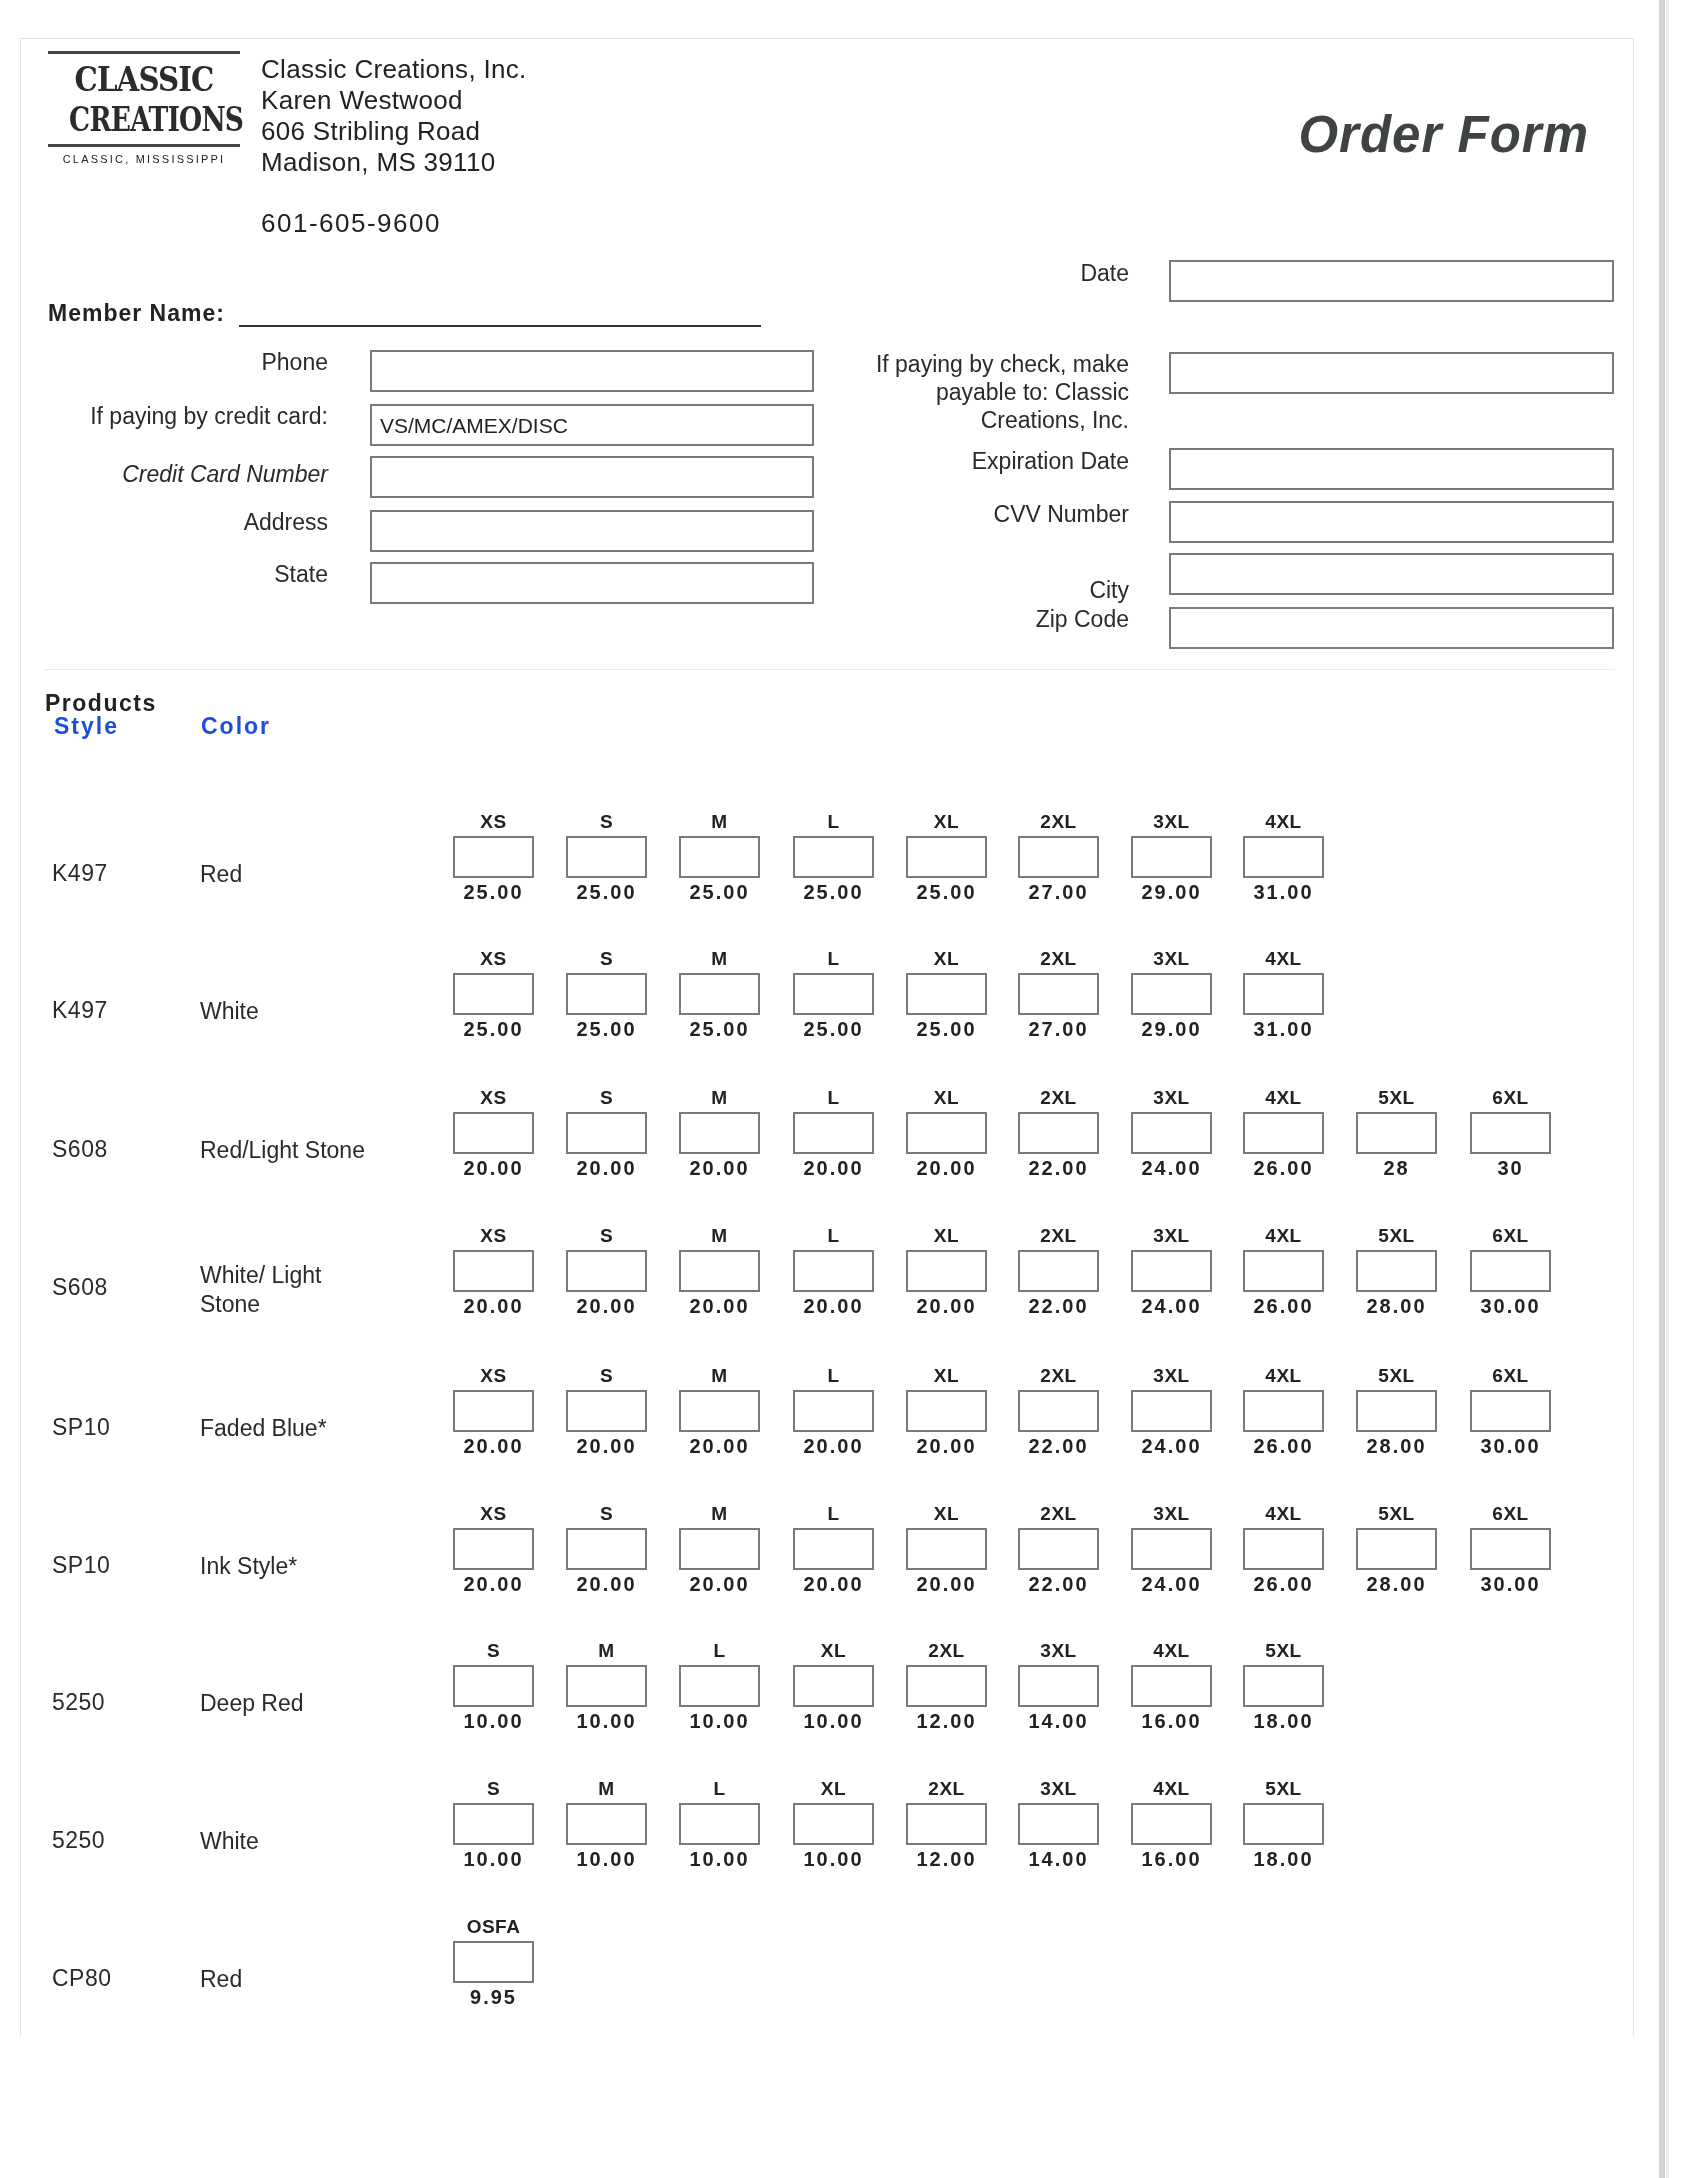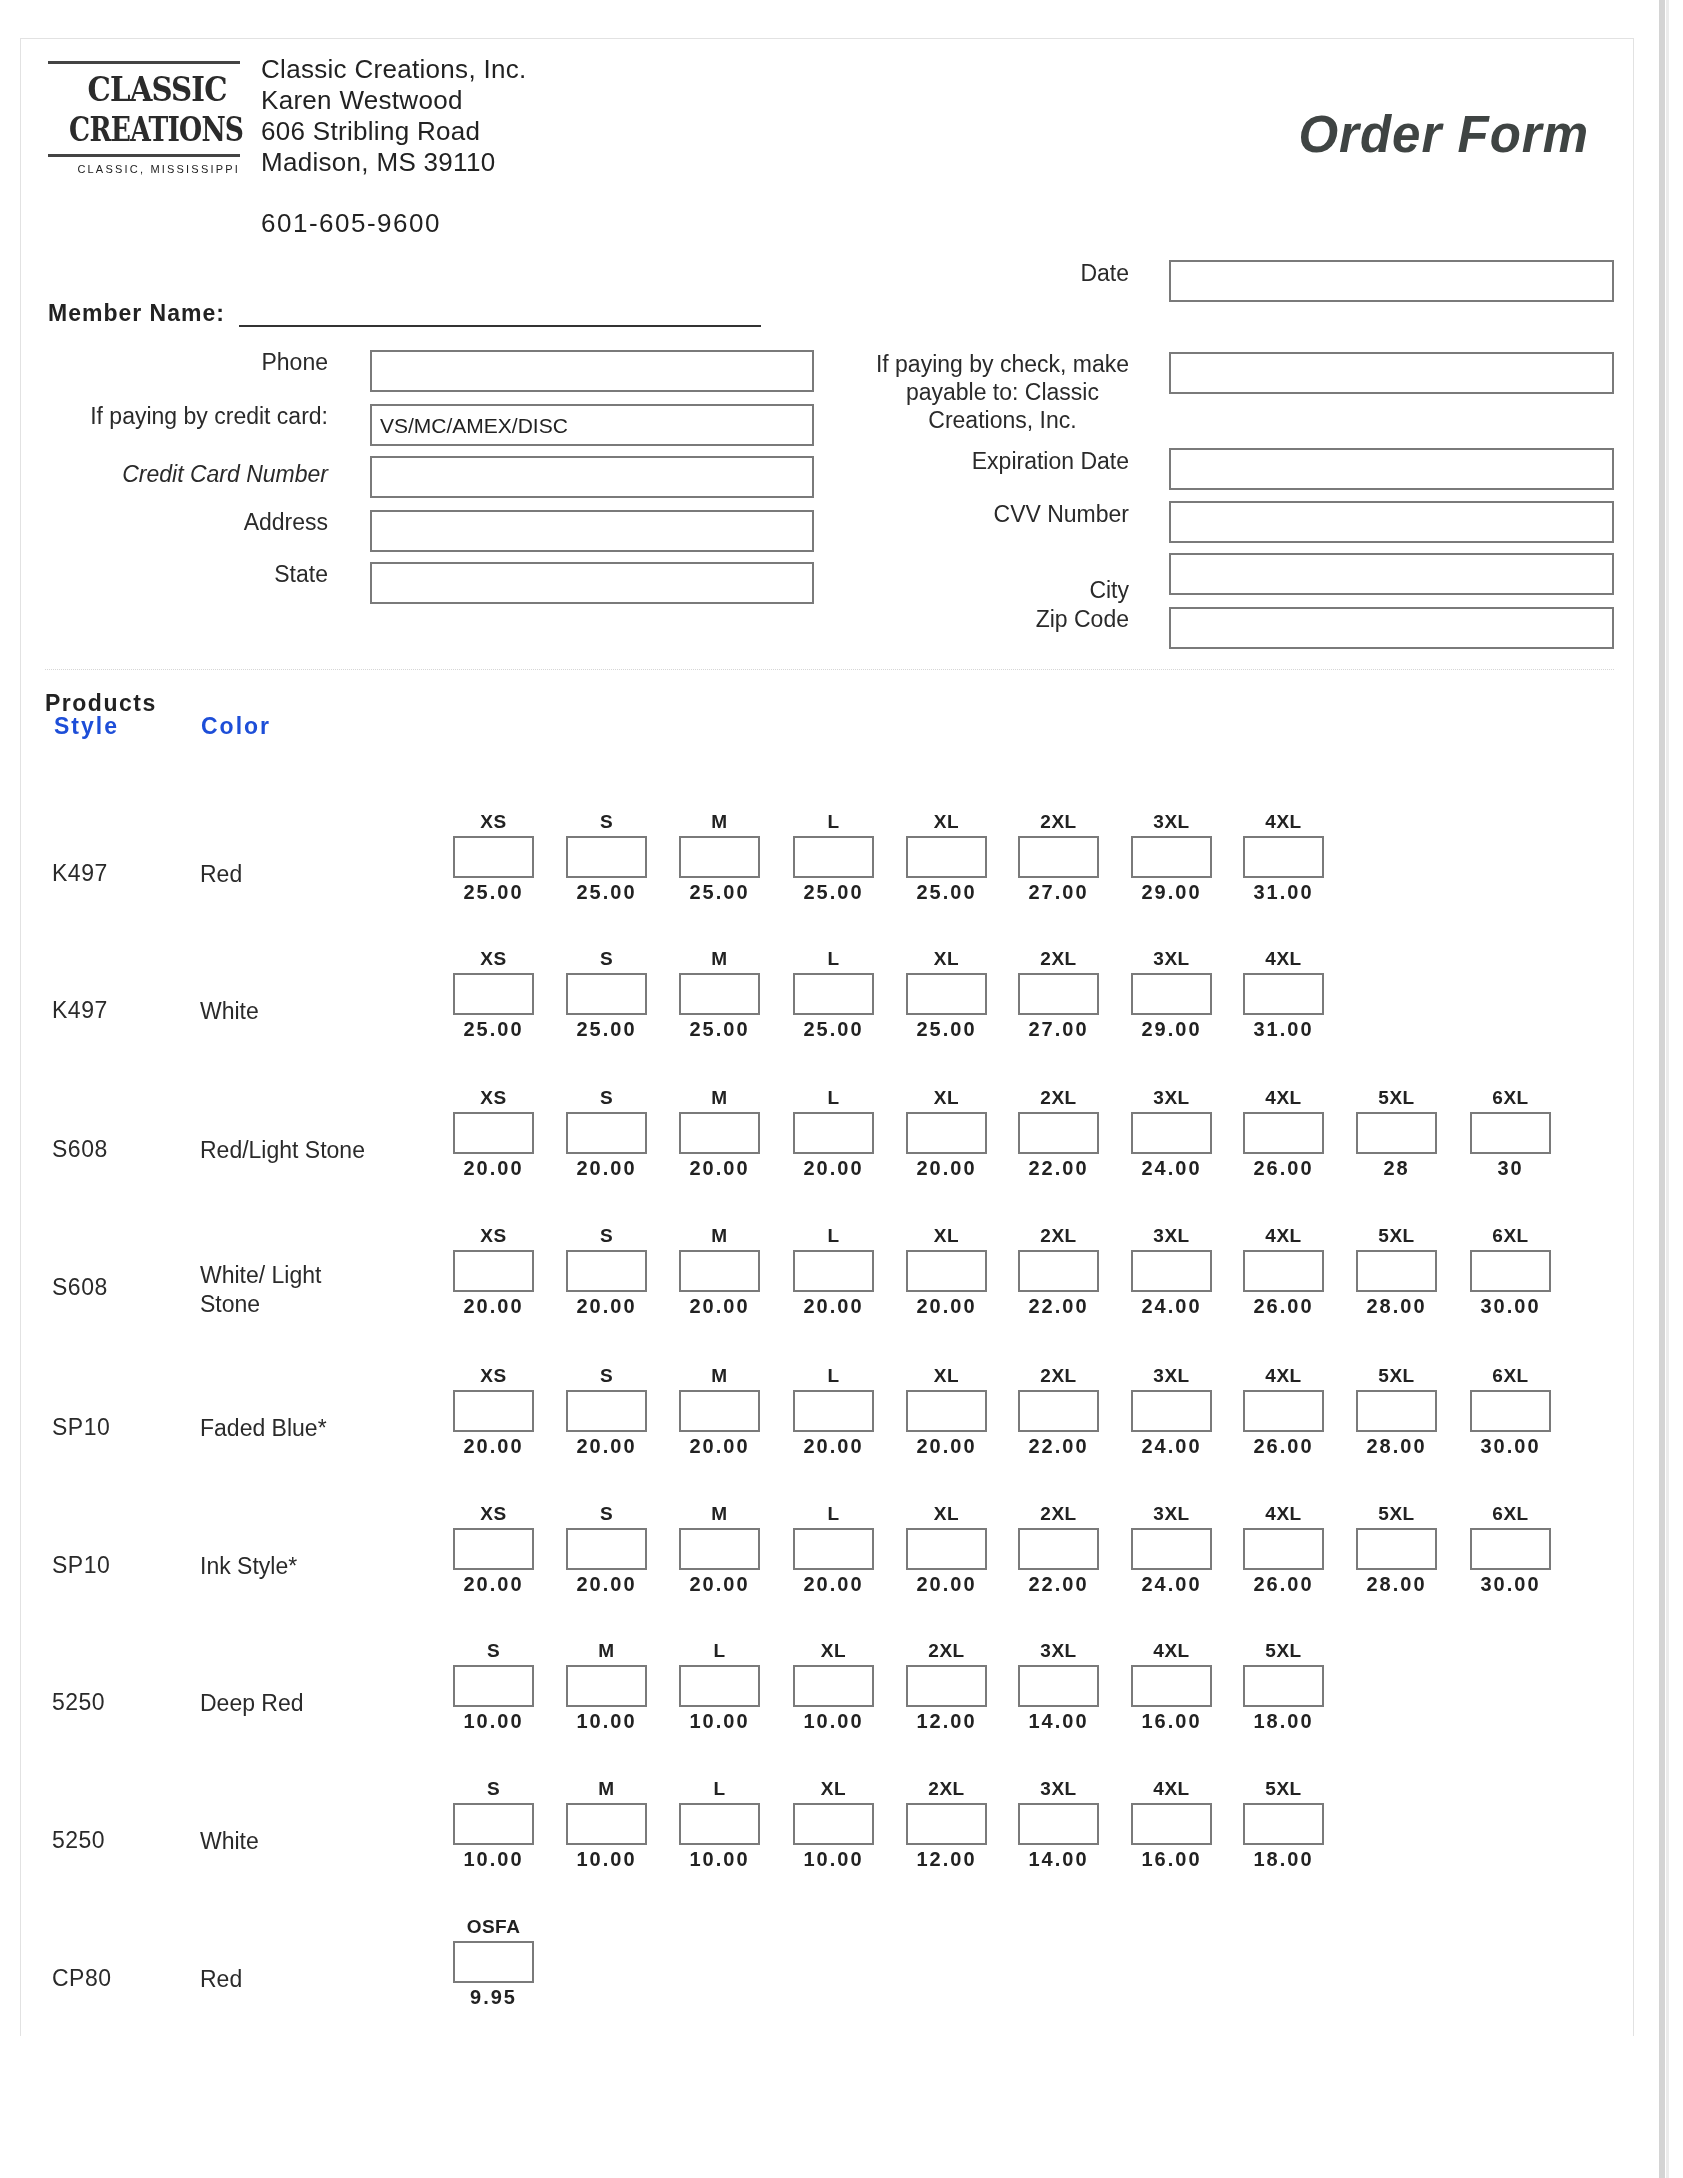--- a/index.html
+++ b/index.html
@@ -9,42 +9,42 @@
     font-family: "Liberation Sans", "DejaVu Sans", sans-serif;
   }
   .scan-strip { position: absolute; left: 1659px; top: 0; width: 6px; height: 2178px; background: #d4d4d4; }
   .scan-strip2 { position: absolute; left: 1666px; top: 0; width: 3px; height: 2178px; background: #ececec; }
   .frame {
     position: absolute; left: 20px; top: 38px; width: 1614px; height: 1998px;
     border: 1.5px solid #e2e2e2; border-bottom: none; box-sizing: border-box;
   }
 
   
-  .logo { position: absolute; left: 48px; top: 61px; width: 192px; height: 121px; text-align: right; }
+  .logo { position: absolute; left: 48px; top: 51px; width: 192px; height: 121px; text-align: center; }
   .logo .rule { height: 3px; background: #444; margin: 0; }
   .logo .line1, .logo .line2 {
     font-family: "DejaVu Serif", serif; font-weight: bold; color: #2b2b2b;
     letter-spacing: -1px; line-height: 1;
   }
   .logo .line1 { font-size: 34px; margin-top: 8px; transform: scaleX(0.86); }
   .logo .line2 { font-size: 34px; margin-top: 6px; margin-bottom: 8px; transform: scaleX(0.78); transform-origin: center; white-space: nowrap; }
   .logo .sub { font-size: 11px; letter-spacing: 2.2px; margin-top: 6px; color: #222; white-space: nowrap; }
 
   .company { position: absolute; left: 261px; top: 54px; font-size: 26px; line-height: 31px; color: #222; letter-spacing: 0.3px; }
   .company-phone { position: absolute; left: 261px; top: 208px; font-size: 26px; color: #222; letter-spacing: 1.5px; }
 
   .title {
     position: absolute; right: 94px; top: 81px; font-size: 51px; font-weight: bold; font-style: italic;
     color: #3f4443; letter-spacing: 1px; margin-top: 24px;
   }
 
   .member { position: absolute; left: 48px; top: 300px; font-size: 23px; font-weight: bold; letter-spacing: 1px; color: #222; }
   .member-line { position: absolute; left: 239px; top: 325px; width: 522px; height: 0; border-bottom: 2px solid #333; }
 
-  .lbl { position: absolute; font-size: 23px; color: #2a2a2a; text-align: center; line-height: 28px; }
+  .lbl { position: absolute; font-size: 23px; color: #2a2a2a; text-align: right; line-height: 28px; }
   .lbl.left { right: calc(1683px - 328px); }
   .lbl.right { right: calc(1683px - 1129px); }
 
   .box {
     position: absolute; box-sizing: border-box; border: 2px solid #7a7a7a; background: #fff;
     font-family: "Liberation Sans", sans-serif; font-size: 21px; color: #222; padding: 8px 8px;
   }
   .box.left { left: 370px; width: 444px; height: 42px; }
   .box.right { left: 1169px; width: 445px; height: 42px; }
 

